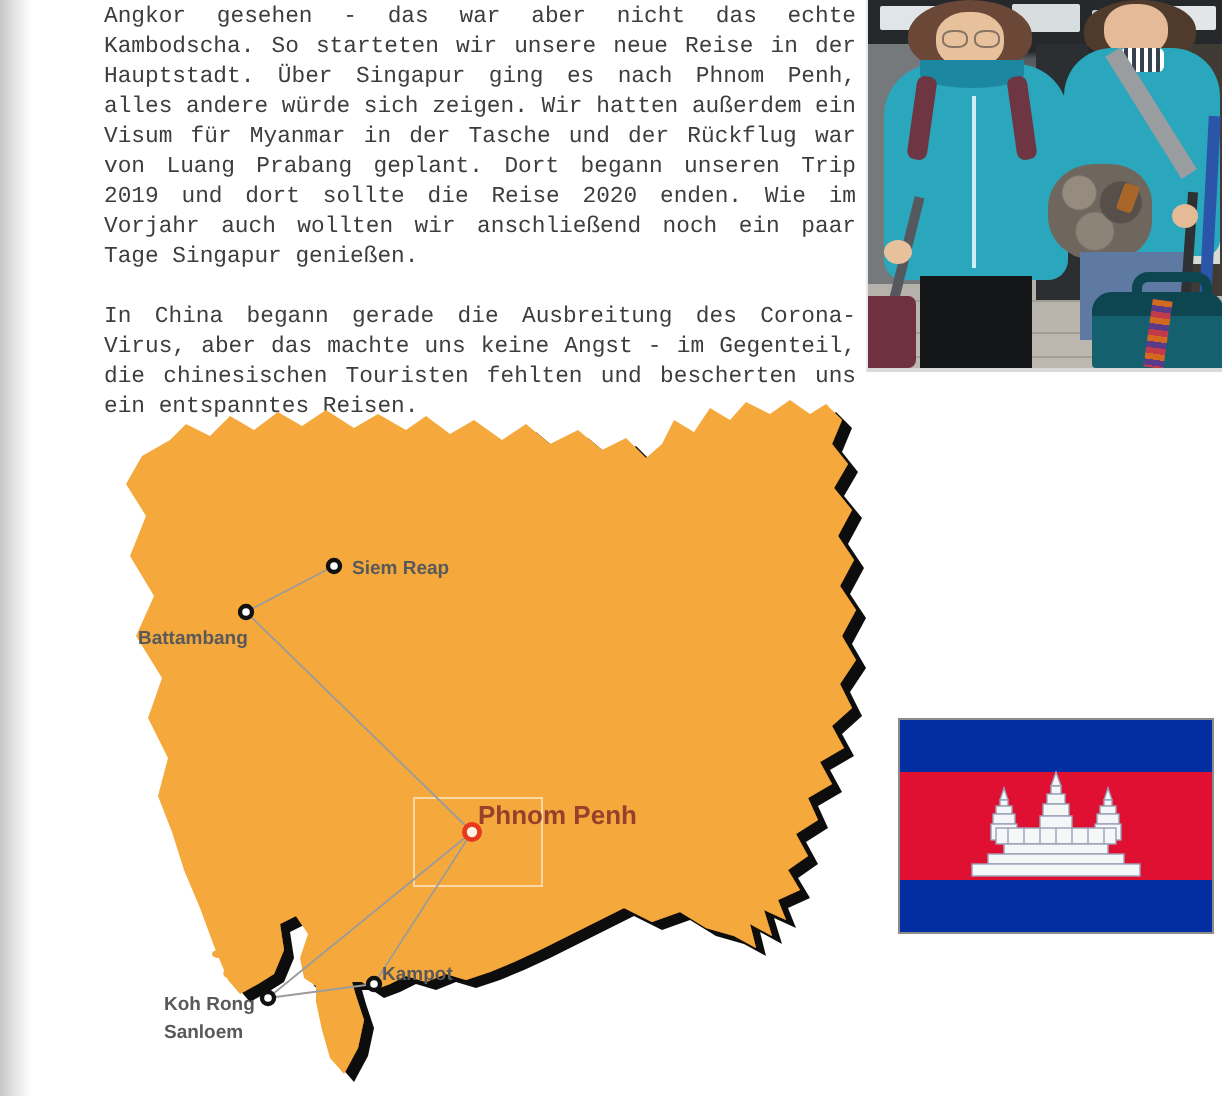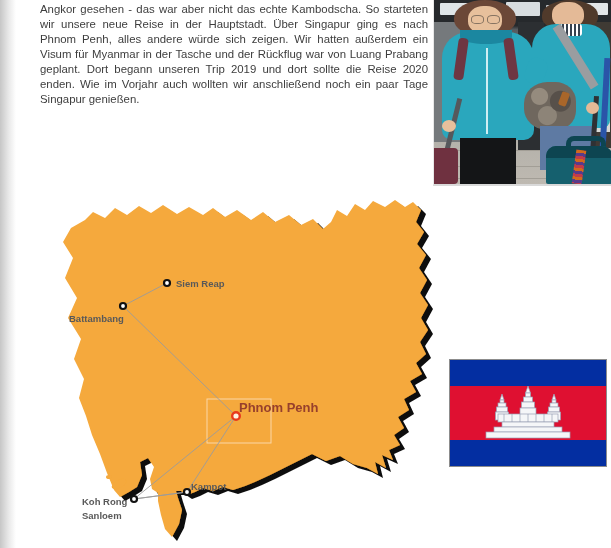--- a/index.html
+++ b/index.html
@@ -12,21 +12,21 @@
   .page-edge{
     position:absolute;left:0;top:0;width:16px;height:548px;
     background:linear-gradient(to right,#c6c6c6 0%,#e9e9e9 55%,#ffffff 100%);
   }
   
   .article{
     position:absolute;left:40px;top:2px;width:388px;
     font-size:11.4px;line-height:15px;color:#3d3d3d;
     text-align:justify;
   }
-  .article p{margin:0 0 15px 0;}
+  .article p{margin:0 0 15px 12px;font-family:Liberation Mono, monospace;}
   
   .photo{
     position:absolute;left:433px;top:0;width:178px;height:184px;
     overflow:hidden;border-left:1px solid #e8e8e8;border-bottom:2px solid #d9d9d9;
     background:linear-gradient(180deg,#26292c 0%,#26292c 14%,#565a5e 16%,#7e8284 36%,#9b9e9a 62%,#b5b2ab 78%,#beb9b1 100%);
   }
   .photo *{position:absolute;}
   .sign{background:#dfe5e8;border-radius:1px;}
   .s1{left:6px;top:3px;width:30px;height:12px;}
   .s2{left:42px;top:6px;width:24px;height:10px;background:#aeb6ba;}
@@ -98,20 +98,21 @@
   .wat{fill:#f5f6f8;stroke:#9aa0b5;stroke-width:0.7;}
   .wat-line{stroke:#9aa0b5;stroke-width:0.7;}
 </style>
 </head>
 <body>
 
 <div class="page-edge"></div>
 
 <div class="article">
   <p>Angkor gesehen - das war aber nicht das echte Kambodscha. So starteten wir unsere neue Reise in der Hauptstadt. Über Singapur ging es nach Phnom Penh, alles andere würde sich zeigen. Wir hatten außerdem ein Visum für Myanmar in der Tasche und der Rückflug war von Luang Prabang geplant. Dort begann unseren Trip 2019 und dort sollte die Reise 2020 enden. Wie im Vorjahr auch wollten wir anschließend noch ein paar Tage Singapur genießen.</p>
+  <p>In China begann gerade die Ausbreitung des Corona-Virus, aber das machte uns keine Angst - im Gegenteil, die chinesischen Touristen fehlten und bescherten uns ein entspanntes Reisen.</p>
 </div>
 
 <div class="photo">
   <div class="sign s1"></div>
   <div class="sign s2"></div>
   <div class="sign s3"></div>
   <div class="sign s4"></div>
   <div class="sign s5"></div>
   <div class="wall-left"></div>
   <div class="shelf"></div>

